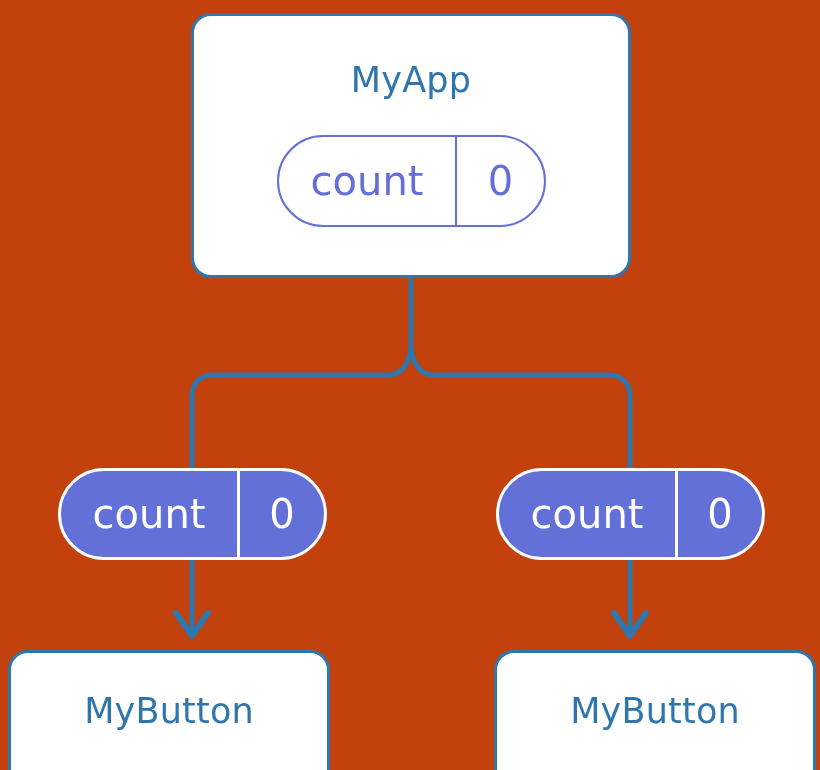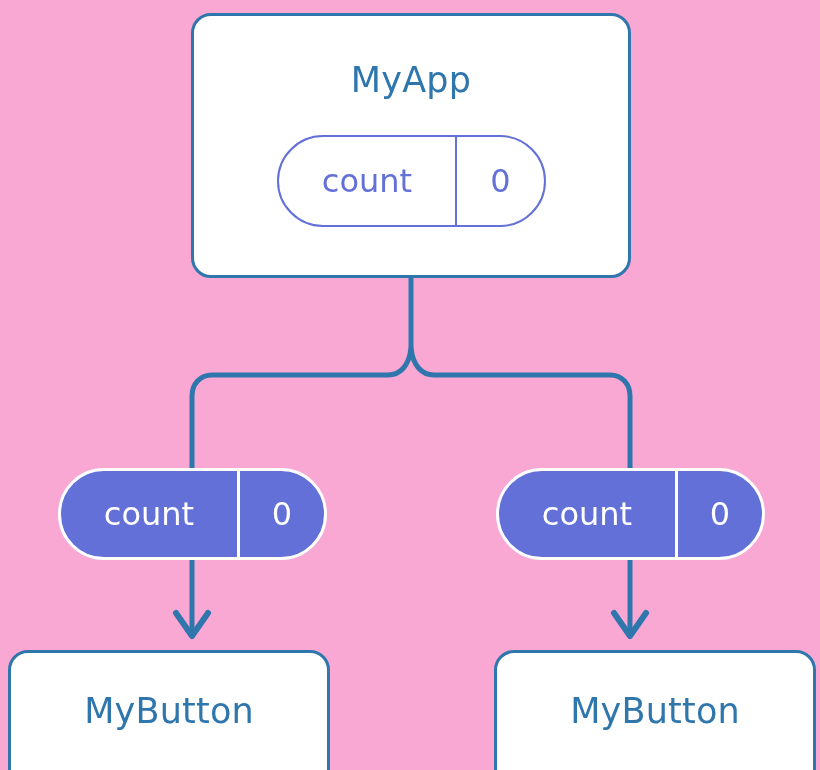--- a/index.html
+++ b/index.html
@@ -4,21 +4,21 @@
 <style>
   html, body {
     margin: 0;
     padding: 0;
     background: #4a6670;
   }
   #stage {
     position: relative;
     width: 820px;
     height: 770px;
-    background: #f9a8d4;
+    background: #c2410c;
     overflow: hidden;
     font-family: "DejaVu Sans", sans-serif;
   }
 
   
   #wires {
     position: absolute;
     left: 0;
     top: 0;
     width: 820px;
@@ -82,21 +82,21 @@
     border-radius: 46px;
     box-sizing: border-box;
     display: flex;
     align-items: stretch;
     overflow: hidden;
   }
   .pill-key, .pill-val {
     display: flex;
     align-items: center;
     justify-content: center;
-    font-size: 32px;
+    font-size: 40px;
     font-weight: 400;
     line-height: 1;
     white-space: nowrap;
     box-sizing: border-box;
   }
   .pill-key { flex: 0 0 176px; }
   .pill-val { flex: 1 1 auto; }
 
   
   .state-pill.outline {

